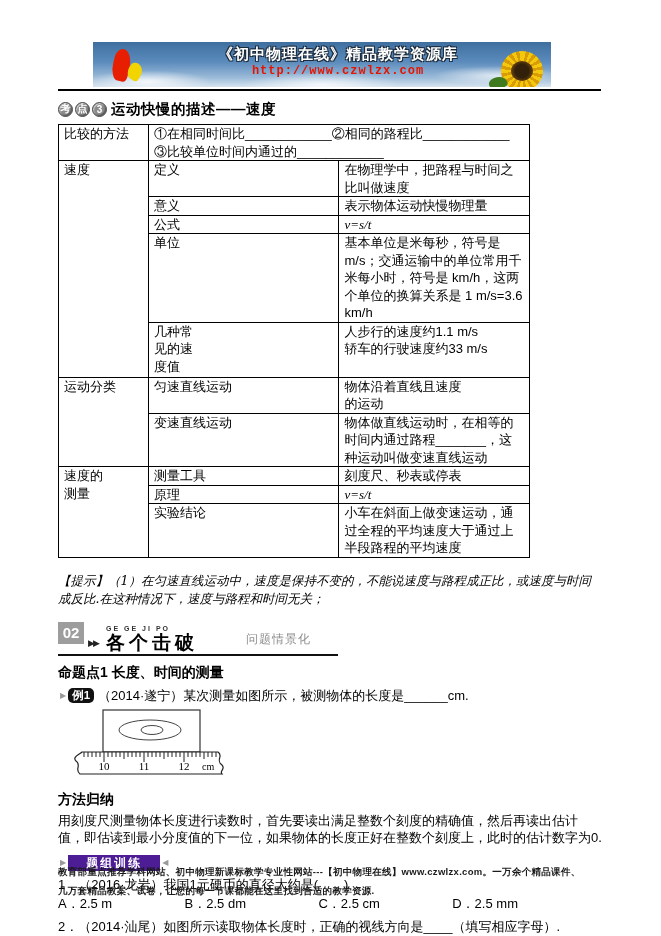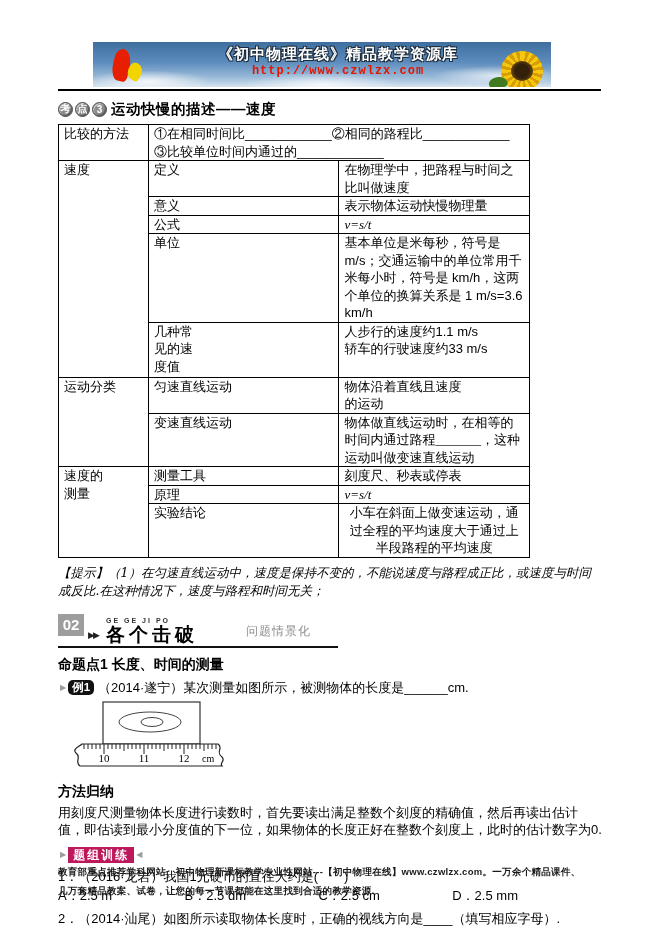--- a/index.html
+++ b/index.html
@@ -50,21 +50,21 @@
   .kd-title { font-size:14.5px; font-weight:bold; margin-left:2px; letter-spacing:.5px; }
 
   
   table.spec { border-collapse:collapse; margin-top:6px; table-layout:fixed; width:472px; }
   table.spec td { border:1px solid #000; font-size:13px; line-height:17.5px;
     padding:0 5px; vertical-align:top; }
   td.c1 { width:72px; } td.c2 { width:95px; } td.c3 { width:305px; }
   .formula { font-family:"Liberation Serif", serif; font-style:italic; }
 
   
-  .hint { margin-top:6px; width:545px; font-family:"DejaVu Serif", serif; font-style:italic;
+  .hint { margin-top:14px; width:545px; font-family:"DejaVu Serif", serif; font-style:italic;
     font-size:12.5px; line-height:18px; }
 
   
   .sec2 { position:relative; margin-top:12px; width:280px; border-bottom:2px solid #111;
     padding-bottom:2px; height:36px; }
   .sec2-num { position:absolute; left:0; bottom:10px; width:26px; height:22px;
     background:#9d9d9d; color:#fff; font-size:15px; font-weight:bold;
     display:flex; align-items:center; justify-content:center; }
   .sec2-arrows { position:absolute; left:30px; bottom:6px; font-size:9px; color:#222; letter-spacing:-2px; }
   .sec2-main { position:absolute; left:48px; bottom:1px; }
@@ -72,22 +72,22 @@
   .sec2-title { font-size:19px; font-weight:bold; letter-spacing:4px; line-height:21px; }
   .sec2-sub { position:absolute; left:188px; bottom:6px; font-size:12px; color:#8d8d8d; letter-spacing:1px; }
 
   .topic-title { margin-top:8px; font-size:14px; font-weight:bold; }
 
   
   .example-line { margin-top:5px; font-size:13px; display:flex; align-items:center; }
   .tri { color:#9a9a9a; font-size:8px; margin:0 2px; }
   .ex-badge { background:#111; color:#fff; font-size:11.5px; font-weight:bold;
     padding:0 4px; line-height:15px; border-radius:5px; margin-right:4px; }
-  .drill-badge { background:#be185d; color:#fff; font-size:12px; font-weight:bold;
-    padding:0 5px; line-height:16px; letter-spacing:2px; }
+  .drill-badge { background:#4c1d95; color:#fff; font-size:12px; font-weight:bold;
+    padding:0 18px; line-height:16px; letter-spacing:2px; }
 
   .figure-wrap { margin-left:8px; margin-top:2px; }
 
   .method-title { margin-top:4px; font-size:14px; font-weight:bold; }
   .method-body { margin-top:3px; font-size:13px; line-height:17.5px; width:545px; }
 
   .drill-line { display:flex; align-items:center; margin-top:8px; }
   .q { font-size:13px; line-height:20px; margin-top:4px; }
   .options { display:flex; font-size:13px; margin-top:0; width:460px; justify-content:space-between;gap:44px; }
 
@@ -158,37 +158,37 @@
           <div>轿车的行驶速度约33 m/s</div>
         </td>
       </tr>
       <tr>
         <td class="c1" rowspan="2">运动分类</td>
         <td class="c2">匀速直线运动</td>
         <td class="c3">物体沿着直线且速度　　　　　的运动</td>
       </tr>
       <tr>
         <td class="c2">变速直线运动</td>
-        <td class="c3" style="height:35px;font-family:Liberation Serif, serif;">物体做直线运动时，在相等的时间内通过路程_______，这种运动叫做变速直线运动</td>
+        <td class="c3" style="height:35px;">物体做直线运动时，在相等的时间内通过路程_______，这种运动叫做变速直线运动</td>
       </tr>
       <tr>
         <td class="c1" rowspan="3">
           <div>速度的</div>
           <div>测量</div>
         </td>
         <td class="c2">测量工具</td>
         <td class="c3">刻度尺、秒表或停表</td>
       </tr>
       <tr>
         <td class="c2">原理</td>
         <td class="c3 formula">v=s/t</td>
       </tr>
       <tr>
         <td class="c2">实验结论</td>
-        <td class="c3" style="height:35px;text-align:center;">小车在斜面上做变速运动，通过全程的平均速度大于通过上半段路程的平均速度</td>
+        <td class="c3" style="height:35px;">小车在斜面上做变速运动，通过全程的平均速度大于通过上半段路程的平均速度</td>
       </tr>
     </tbody>
       </table>
 
     <div class="hint">
       <div>【提示】（1）在匀速直线运动中，速度是保持不变的，不能说速度与路程成正比，或速度与时间成反比.在这种情况下，速度与路程和时间无关；</div>
     </div>
 
     <div class="sec2">
       <div class="sec2-num">02</div>

